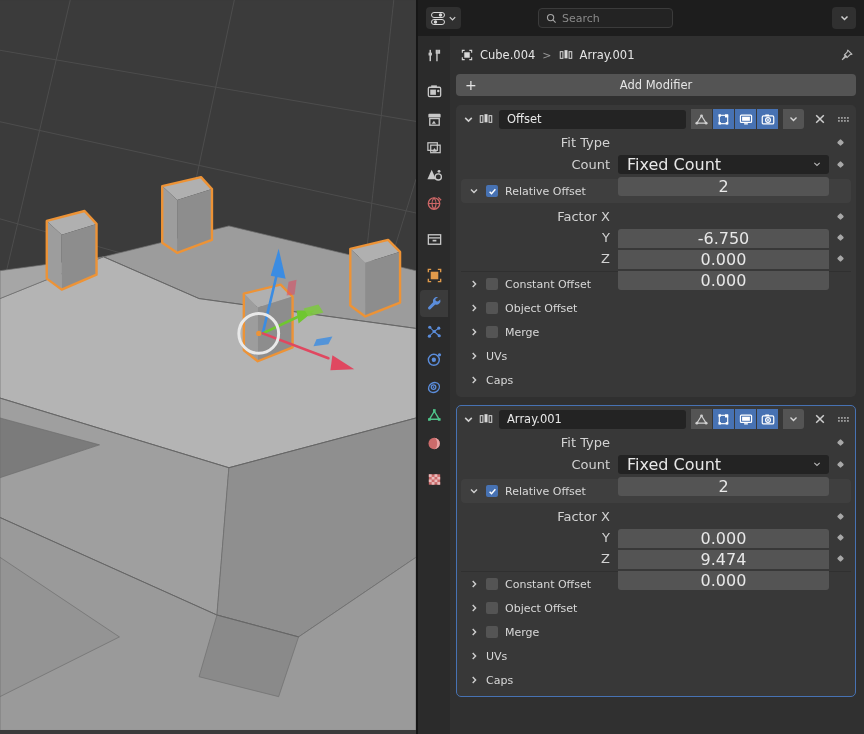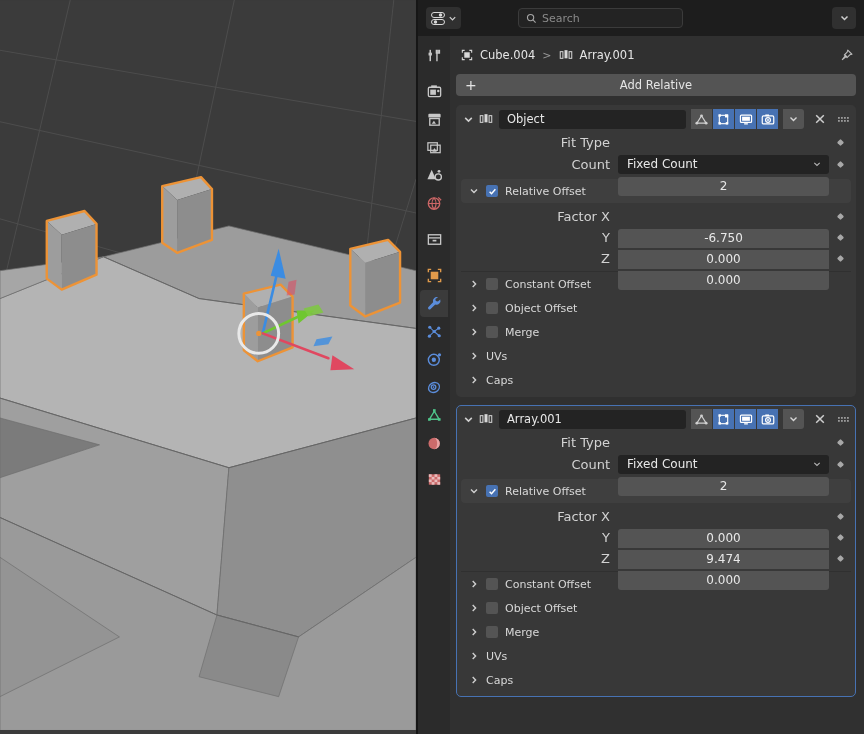--- a/index.html
+++ b/index.html
@@ -26,21 +26,21 @@
   #props {
     position: relative;
     width: 446px; height: 734px;
     background: #303030;
     display: flex; flex-direction: column;
   }
 
   
   #topbar {
     height: 36px; background: #1d1d1d;
-    display: flex; align-items: center; padding: 0 8px; gap: 0;
+    display: flex; align-items: center; padding: 0 8px; gap: 20px;
     flex: none;
   }
   .editor-sel {
     display: flex; align-items: center; gap: 2px;
     background: #303030; border-radius: 4px;
     height: 22px; padding: 0 4px 0 5px;
   }
   .searchbox {
     flex: 1; max-width: 178px; height: 20px;
     background: #232323; border: 1px solid #3b3b3b; border-radius: 4px;
@@ -129,21 +129,21 @@
     display: flex; align-items: center; height: 20px;
     margin: 0 4px 2px 4px; gap: 0;
   }
   .row .lbl {
     width: 157px; text-align: right; padding-right: 8px;
     color: #d2d2d2; font-size: 13px; flex: none;
   }
   .field {
     flex: 1; height: 19px; border-radius: 3px;
     display: flex; align-items: center; justify-content: center;
-    color: #e8e8e8; font-size: 12px; position: relative;
+    color: #e8e8e8; font-size: 16px; position: relative;
     background: #545454;
     margin-top: 44px;
   }
   .field.dark { background: #232323; justify-content: flex-start; padding-left: 9px; }
   .field .fchev { position: absolute; right: 7px; top: 50%; transform: translateY(-50%); }
   .deco {
     width: 22px; flex: none; display: flex; align-items: center; justify-content: center;
   }
   .deco .dot {
     width: 5px; height: 5px; background: #a8a8a8;
@@ -455,35 +455,35 @@
           </svg>
           <span class="crumb-txt">Array.001</span>
           <span class="bc-spacer"></span>
           <svg width="15" height="15" viewBox="0 0 18 18">
             <path d="M10.5 2.5 L15.5 7.5 L13 8.2 L9.6 11.6 L8 8.9 L4 14 L9.1 10 L6.4 8.4 L9.8 5 Z" fill="none" stroke="#bdbdbd" stroke-width="1.3" stroke-linejoin="round"></path>
           </svg>
         </div>
 
         <div class="add-mod">
           <span class="plus">+</span>
-          <span>Add Relative</span>
+          <span>Add Modifier</span>
         </div>
 
         <div class="mod-card">
           <div class="mod-head">
             <svg width="11" height="11" viewBox="0 0 10 10">
               <path d="M2 3.5 L5 6.5 L8 3.5" fill="none" stroke="#cfcfcf" stroke-width="1.4"></path>
             </svg>
             <svg width="15" height="14" viewBox="0 0 18 16">
               <rect x="1.5" y="4" width="3.2" height="8" fill="none" stroke="#d8d8d8" stroke-width="1.2"></rect>
               <rect x="6.6" y="2.2" width="3.6" height="9.8" fill="#d8d8d8"></rect>
               <rect x="12.1" y="4" width="3.2" height="8" fill="none" stroke="#d8d8d8" stroke-width="1.2"></rect>
             </svg>
             <div class="mod-name">
-              <span>Object</span>
+              <span>Offset</span>
             </div>
             <div class="tog-group">
               <div class="tog">
                 <svg width="13" height="13" viewBox="0 0 14 14">
                   <polygon points="7,3 12,11 2,11" fill="none" stroke="#d0d0d0" stroke-width="1.3"></polygon>
                   <circle cx="7" cy="3" r="1.5" fill="#d0d0d0"></circle>
                   <circle cx="2" cy="11" r="1.5" fill="#d0d0d0"></circle>
                   <circle cx="12" cy="11" r="1.5" fill="#d0d0d0"></circle>
                 </svg>
               </div>

